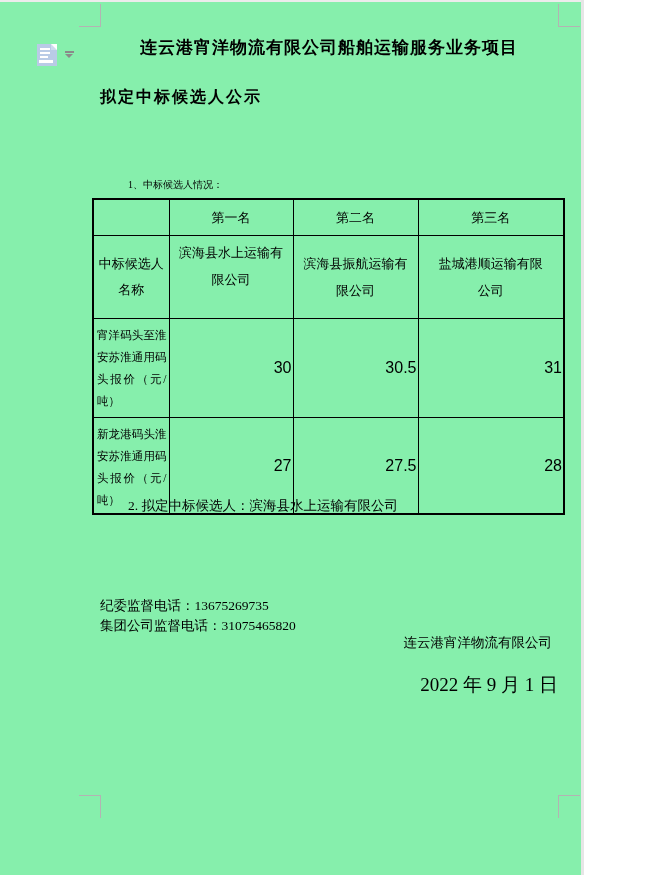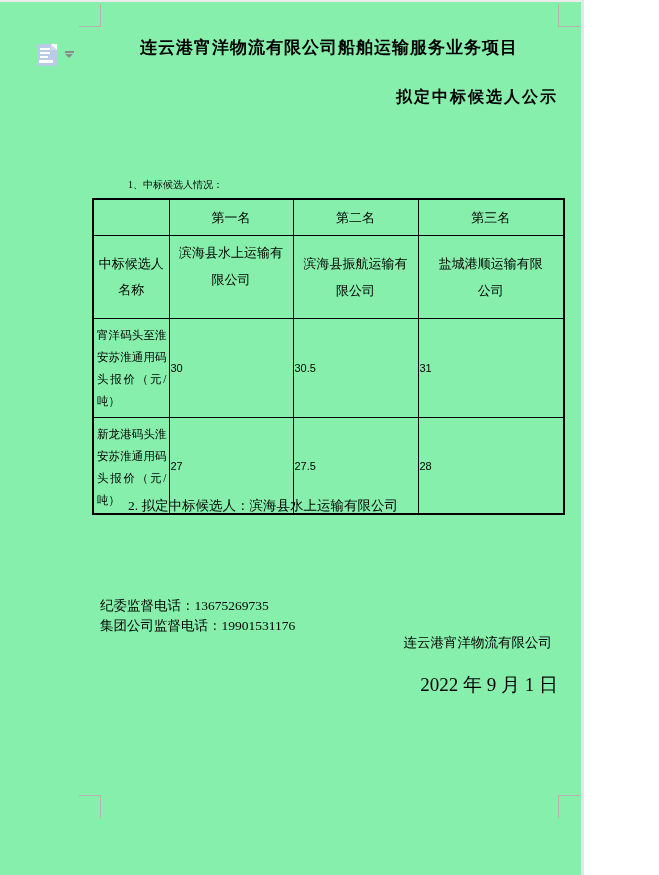--- a/index.html
+++ b/index.html
@@ -27,21 +27,21 @@
   .paste-icon .ln1{top:4px;} .paste-icon .ln2{top:8px;} .paste-icon .ln3{top:12px;width:8px;}
   .paste-icon .bar{position:absolute;left:2px;top:16px;width:14px;height:3px;background:#ffffff;}
   .drop-arrow{position:absolute;left:29px;top:8px;width:9px;height:8px;}
   .drop-arrow .dbar{width:9px;height:2px;background:#8a8a8a;}
   .drop-arrow .dtri{margin-top:1px;width:0;height:0;margin-left:0;
     border-left:4.5px solid transparent;border-right:4.5px solid transparent;border-top:4px solid #8a8a8a;}
 
   
   .blk{position:absolute;left:100px;width:458px;}
   .doc-title{top:36px;text-align:center;font-size:17px;font-weight:bold;letter-spacing:1px;}
-  .doc-subtitle{top:87px;text-align:right;font-size:16px;font-weight:bold;letter-spacing:2px;}
+  .doc-subtitle{top:87px;text-align:left;font-size:16px;font-weight:bold;letter-spacing:2px;}
   .intro{top:136px;font-size:13.5px;line-height:21px;text-align:justify;text-indent:28px;}
   .sec1{top:174px;font-size:10px;line-height:21px;text-indent:28px;}
   .sec2{top:495px;font-size:13.5px;line-height:21px;text-indent:28px;}
   .sec3{top:519px;font-size:13.5px;line-height:25px;text-align:justify;text-indent:28px;}
   .phone1{top:596px;font-size:13.5px;line-height:20px;}
   .phone2{top:616px;font-size:13.5px;line-height:20px;}
   .sig-co{top:634px;font-size:13.5px;text-align:right;padding-right:6px;box-sizing:border-box;}
   .sig-date{top:672px;font-size:19px;text-align:right;padding-right:0;box-sizing:border-box;}
 
   
@@ -49,21 +49,21 @@
     border:2px solid #000;table-layout:fixed;width:471px;}
   .bid-table td{border:1px solid #000;vertical-align:middle;overflow:hidden;}
   .c0{width:76px;} .c1{width:124px;} .c2{width:125px;} .c3{width:146px;}
   .r0 td{height:33px;margin-top:15px;} .r1 td{height:77px;} .r2 td{height:93px;margin-top:48px;} .r3 td{height:90px;}
   td.rank{font-size:13px;text-align:center;}
   td.cat{font-size:13px;line-height:26px;text-align:center;padding:0 4px;}
   td.name{font-size:13px;line-height:27px;text-align:center;padding:2px 7px;}
   td.name-top{vertical-align:top;padding-top:3px;}
   td.name-wide{padding:2px 16px;}
   td.rowlabel{font-size:11.5px;line-height:22px;text-align:justify;vertical-align:top;padding:5px 2px 0 3px;}
-  td.num{font-family:"Liberation Sans","DejaVu Sans",sans-serif;font-size:11px;text-align:left;}
+  td.num{font-family:"Liberation Sans","DejaVu Sans",sans-serif;font-size:16px;text-align:right;}
 </style>
 </head>
 <body>
 
 <div class="page">
 
   <div class="edge-top"></div>
   <div class="edge-right"></div>
 
   <div class="crop crop-tl"></div>
@@ -121,18 +121,18 @@
       <td class="num">27</td>
       <td class="num">27.5</td>
       <td class="num">28</td>
     </tr>
   </tbody>
     </table>
 
   <div class="blk sec2">2. 拟定中标候选人：滨海县水上运输有限公司</div>
 
   <div class="blk phone1">纪委监督电话：13675269735</div>
-  <div class="blk phone2">集团公司监督电话：19901531176</div>
+  <div class="blk phone2">集团公司监督电话：31075465820</div>
 
   <div class="blk sig-co">连云港宵洋物流有限公司</div>
   <div class="blk sig-date">2022 年 9 月 1 日</div>
 
 </div>
 
 </body></html>

